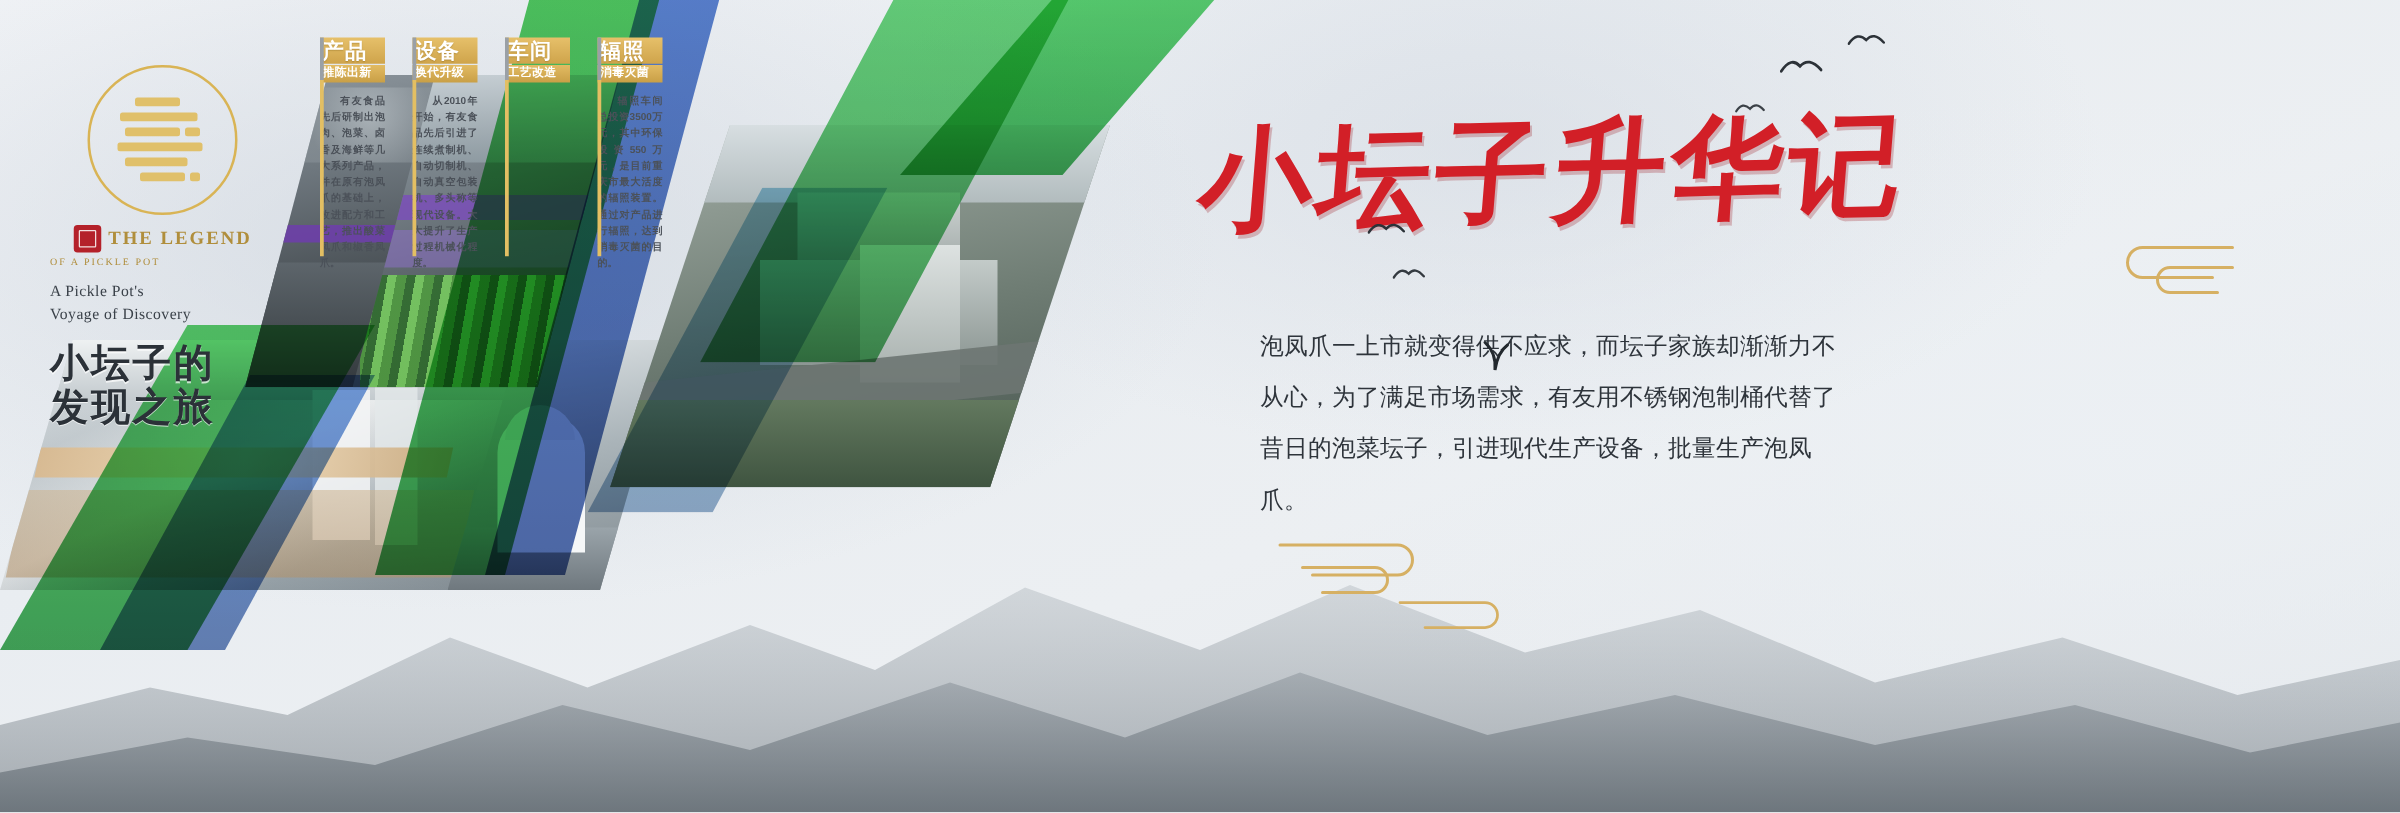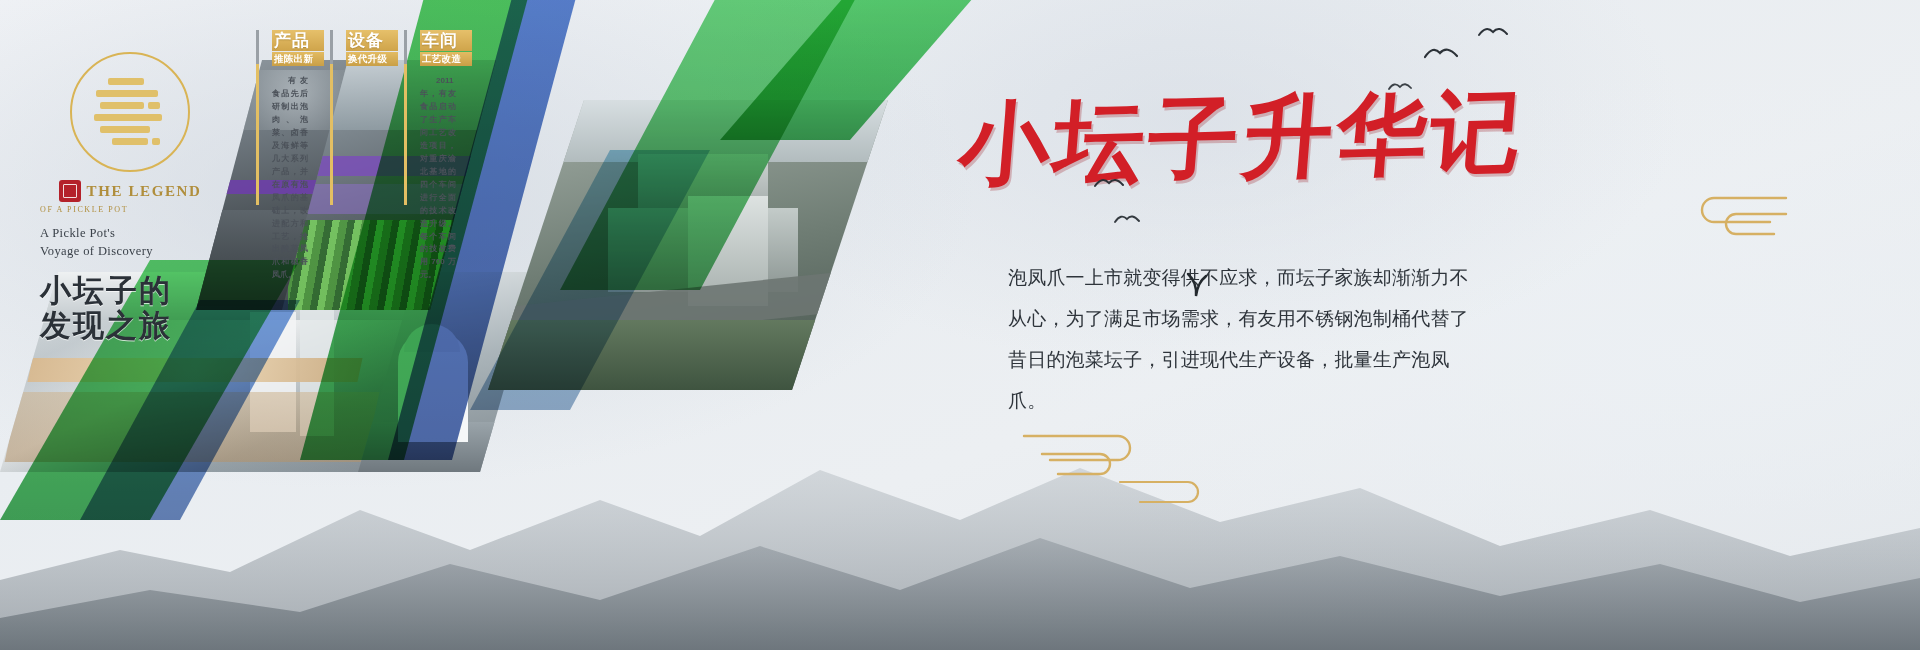--- a/index.html
+++ b/index.html
@@ -119,21 +119,21 @@
               color:#b08e3c; font-weight:700; }
   #brand-sub { font-family:"Liberation Serif","DejaVu Serif",serif; font-size:8px; letter-spacing:1.6px;
                color:#b08e3c; margin-top:3px; }
   #title-cn { margin-top:14px; font-size:31px; line-height:1.12; font-weight:700; color:#2b3138;
               letter-spacing:2px; text-shadow:0 1px 0 rgba(255,255,255,.7); }
   #title-en { margin-top:10px; font-family:"Liberation Serif","DejaVu Serif",serif;
               font-size:12.5px; line-height:1.45; color:#3a4149; letter-spacing:.4px; }
 
   
   #info-columns { position:absolute; left:256px; top:30px; height:180px; display:flex; gap:22px; z-index:6; }
-  .col { width:52px; position:relative; padding-left:16px; }
+  .col { width:52px; position:relative; padding-left:0; }
   .col .rail { position:absolute; left:0; top:0; width:3px; height:175px;
                background:linear-gradient(180deg,#9aa0a6 0 34px,#e3bf63 34px 100%); }
   .col-head { width:52px; }
   .col-title { font-size:17px; font-weight:700; color:#fff; letter-spacing:1px;
                background:linear-gradient(180deg,#e6c06a,#cfa44b); padding:1px 2px 0; line-height:1.16;
                text-shadow:0 1px 1px rgba(120,90,20,.35); }
   .col-sub { font-size:9.5px; font-weight:700; color:#fff; letter-spacing:.3px; line-height:1.3;
              background:linear-gradient(180deg,#e2bb63,#c99f46); padding:1px 2px; margin-top:1px; }
   .col-body { margin-top:9px; font-size:8px; line-height:1.62; color:#4b5159; text-align:justify;
               text-indent:16px; font-weight:700; }
@@ -267,28 +267,36 @@
           <div class="col-sub">推陈出新</div>
         </div>
         <div class="col-body">有友食品先后研制出泡肉、泡菜、卤香及海鲜等几大系列产品，并在原有泡凤爪的基础上，改进配方和工艺，推出酸菜凤爪和椒香凤爪。</div>
       </div>
       <div class="col">
         <span class="rail"></span>
         <div class="col-head">
           <div class="col-title">设备</div>
           <div class="col-sub">换代升级</div>
         </div>
+        <div class="col-body">从2010年开始，有友食品先后引进了连续煮制机、自动切制机、自动真空包装机、多头称等现代设备。大大提升了生产过程机械化程度。</div>
       </div>
       <div class="col">
         <span class="rail"></span>
         <div class="col-head">
           <div class="col-title">车间</div>
           <div class="col-sub">工艺改造</div>
         </div>
-        <div class="col-body">2011年，有友食品启动了生产车间工艺改造项目，对重庆渝北基地的四个车间进行全面的技术改造升级。每个车间的技改费用700万元。</div>
+      </div>
+      <div class="col">
+        <span class="rail"></span>
+        <div class="col-head">
+          <div class="col-title">辐照</div>
+          <div class="col-sub">消毒灭菌</div>
+        </div>
+        <div class="col-body">辐照车间总投资3500万元，其中环保投资550万元，是目前重庆市最大活度的辐照装置。通过对产品进行辐照，达到消毒灭菌的目的。</div>
       </div>
     </div>
 
   <div id="main-title">小坛子升华记</div>
 
   <p id="intro-paragraph">泡凤爪一上市就变得供不应求，而坛子家族却渐渐力不从心，为了满足市场需求，有友用不锈钢泡制桶代替了昔日的泡菜坛子，引进现代生产设备，批量生产泡凤爪。</p>
 
 
   <div class="bird" style="left:1424px;top:44px;">
     <svg width="34" height="16" viewBox="0 0 34 16">

